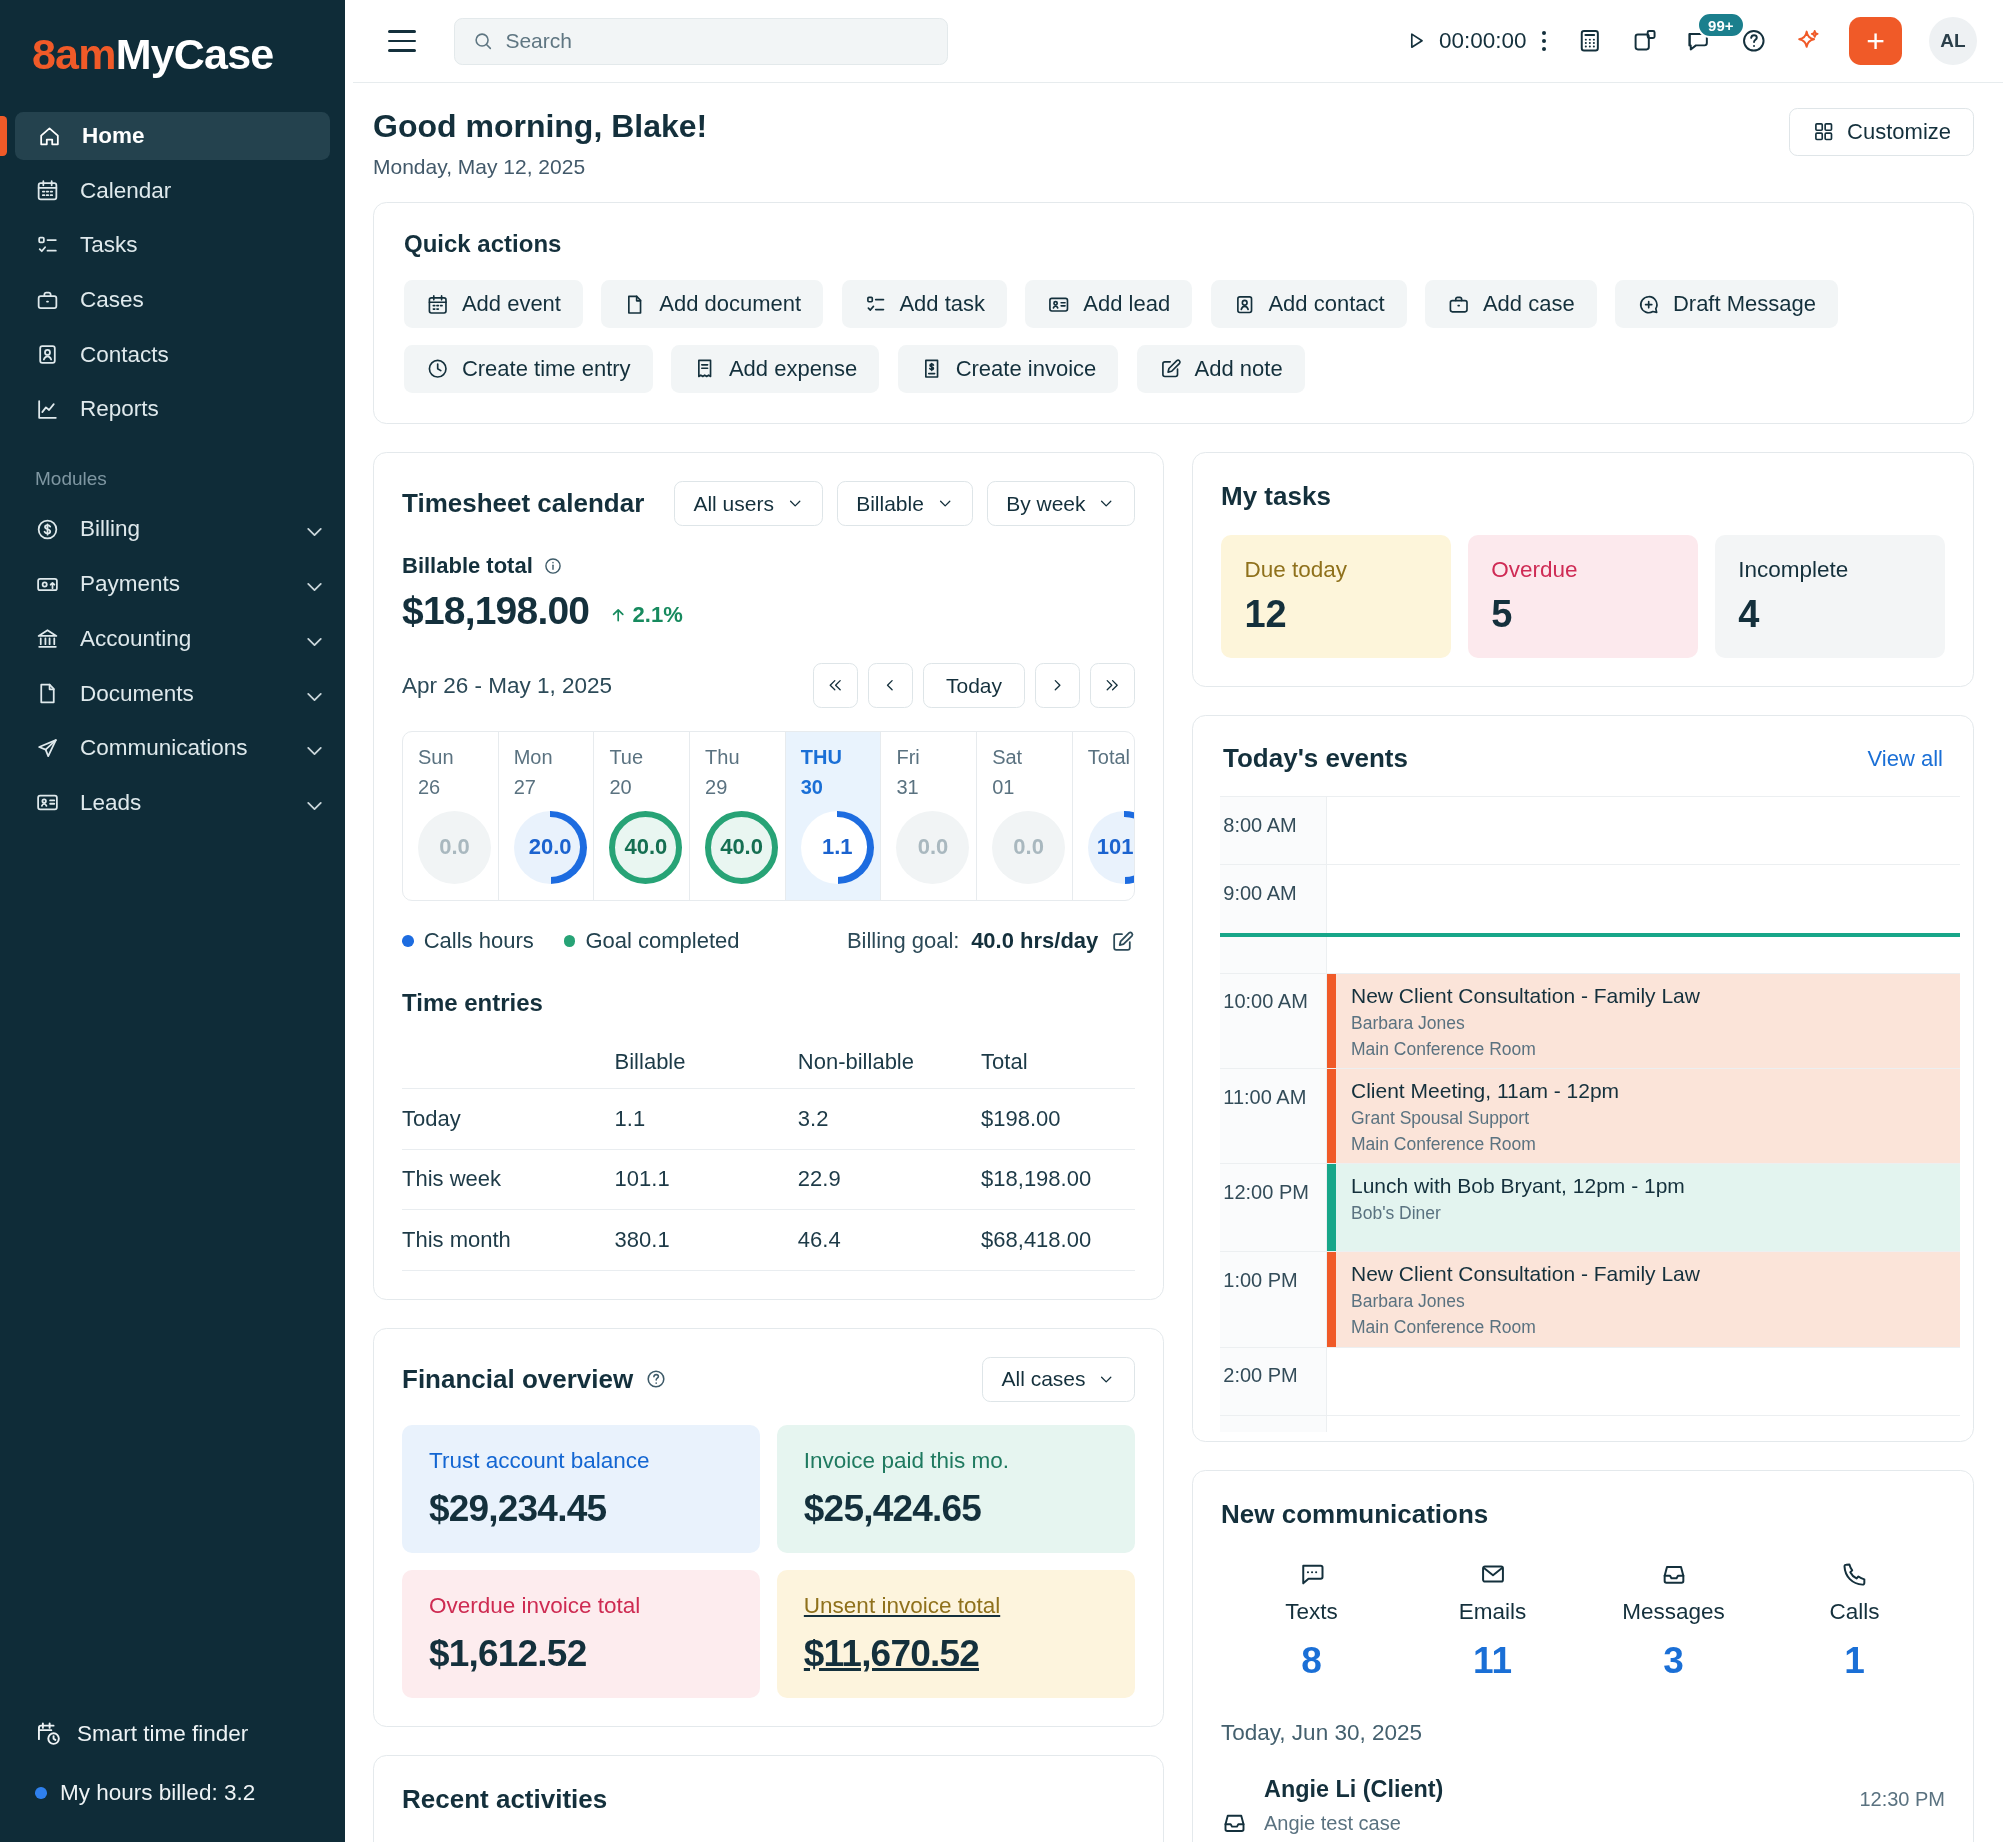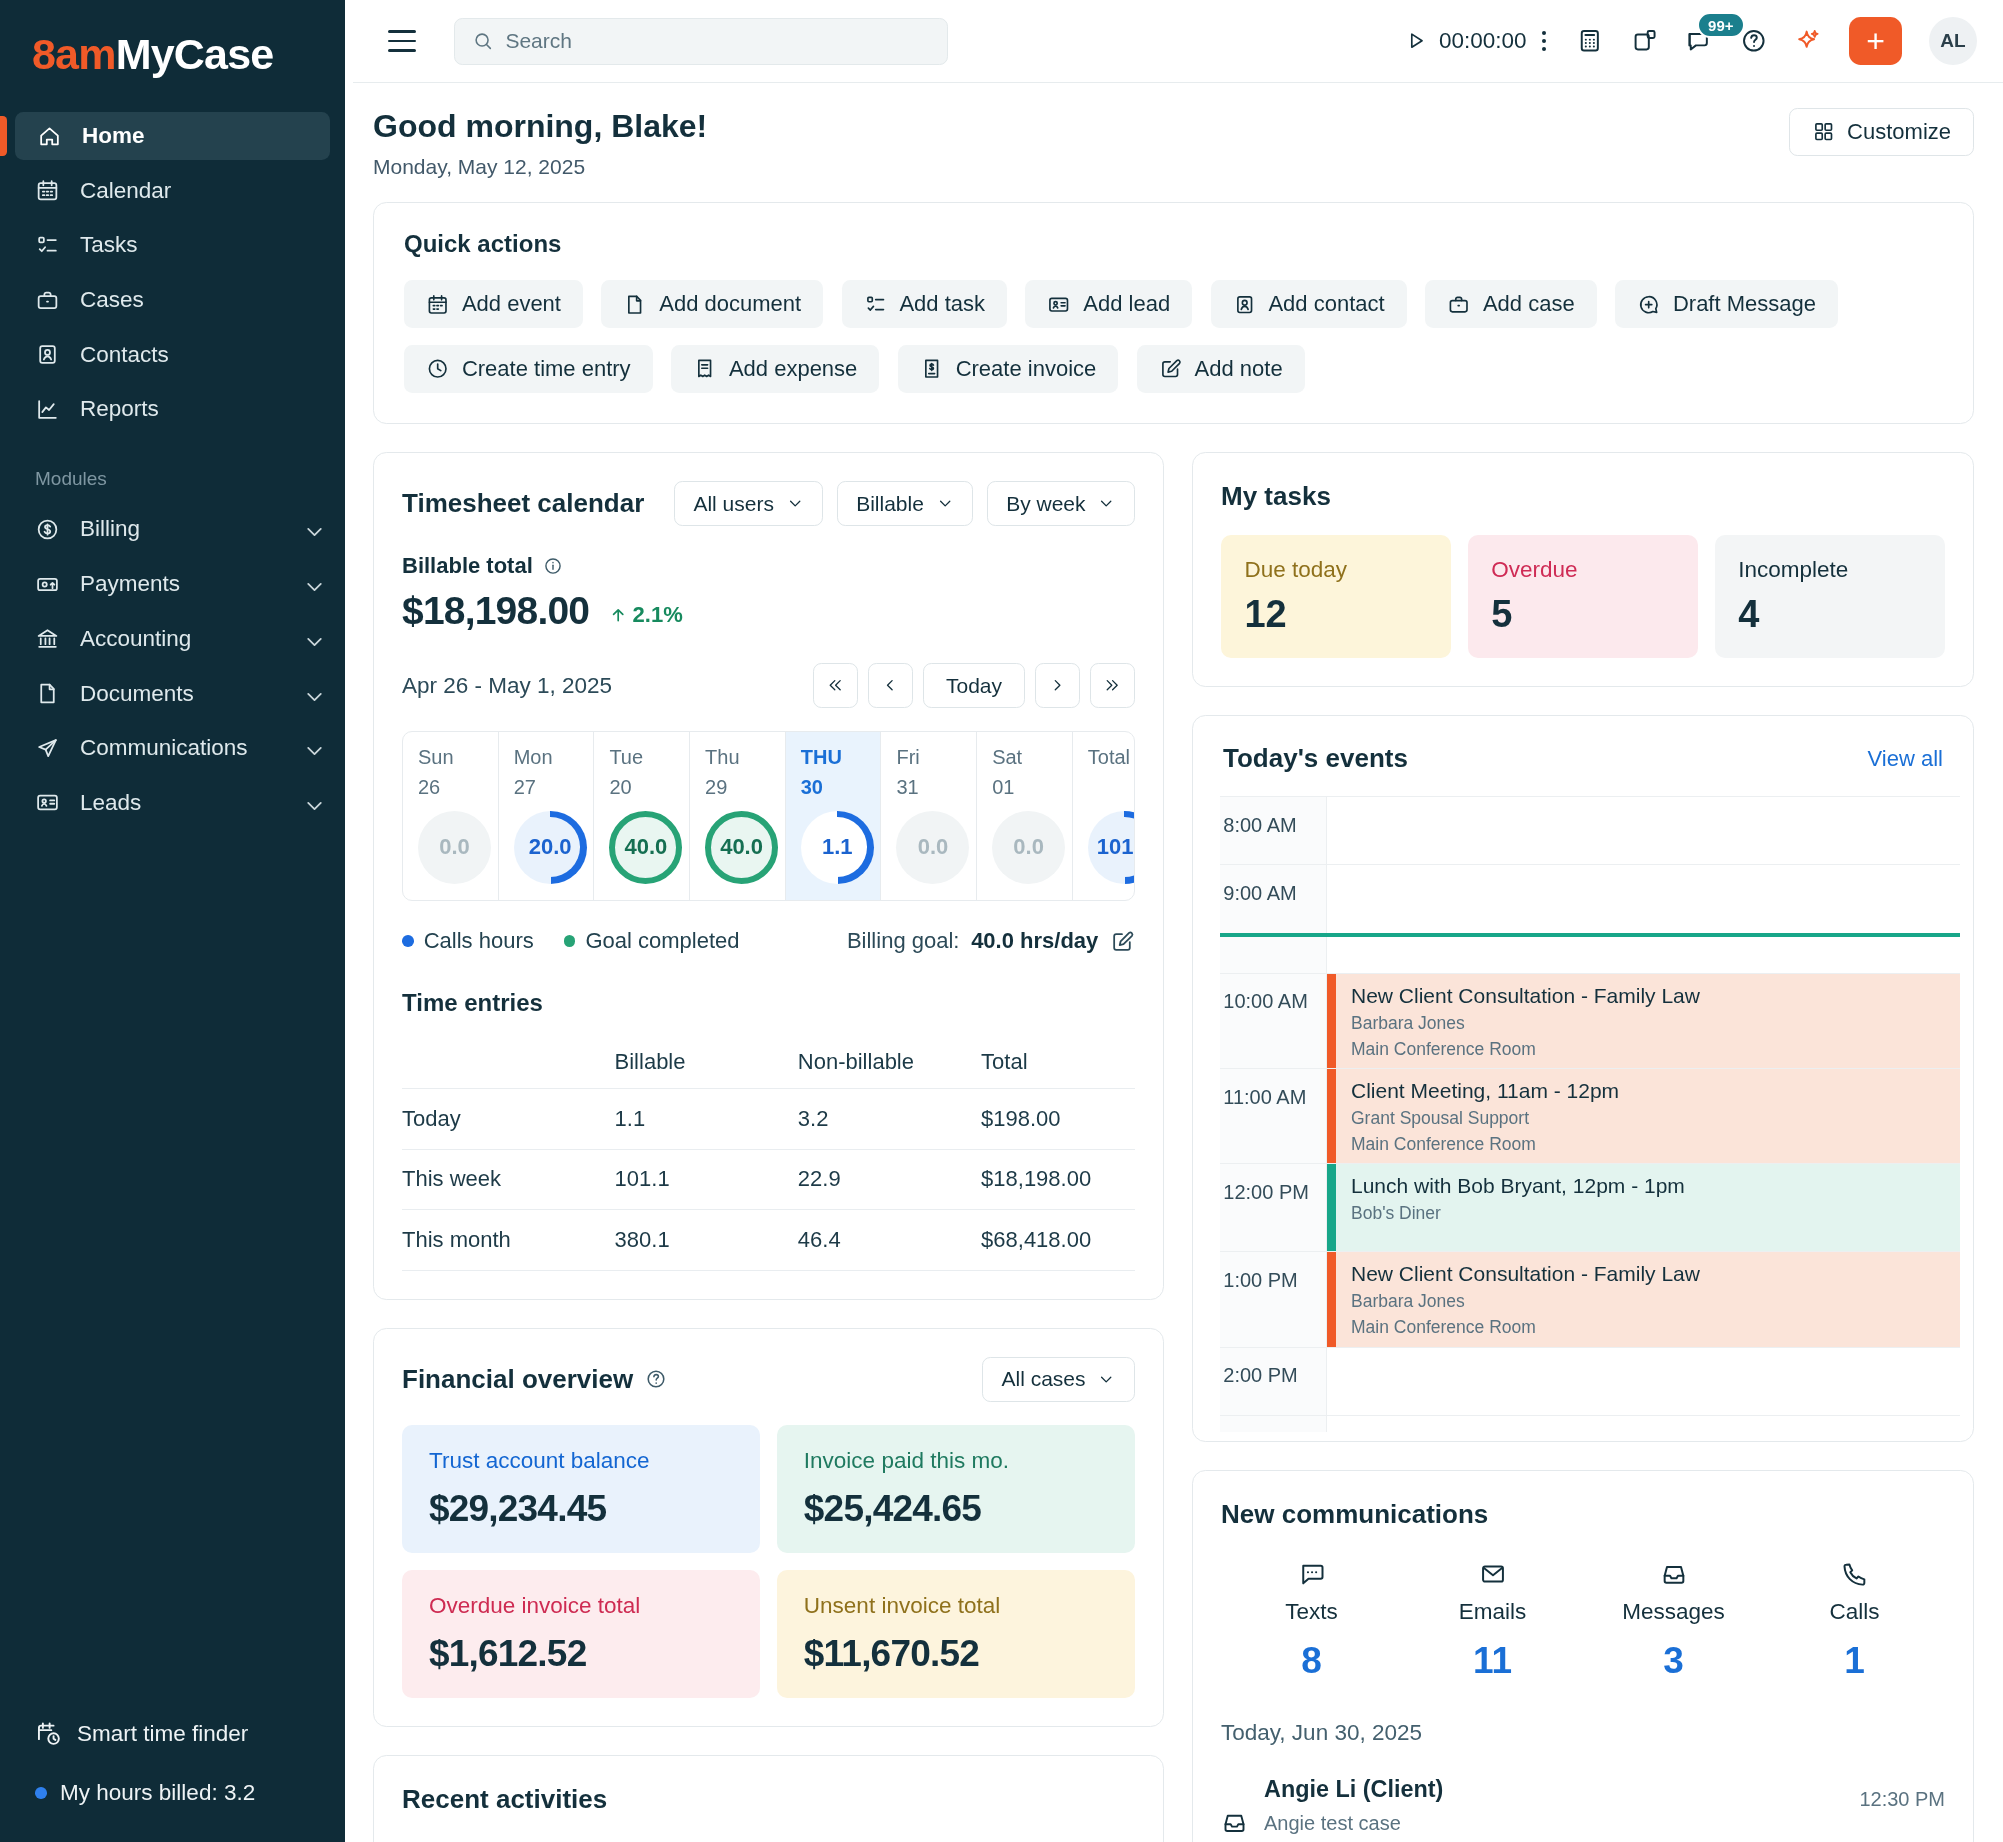--- a/index.html
+++ b/index.html
@@ -123,21 +123,21 @@
   .fin-title{font-size:26px;font-weight:700;display:flex;align-items:center;gap:11.7px;}
   .fin-title svg{width:22px;height:22px;color:#3d5a68;}
   .fin-head .select-btn{margin-left:auto;}
   .fin-grid{margin-top:23.4px;display:grid;grid-template-columns:1fr 1fr;gap:16.7px;}
   .fin-cell{border-radius:10px;padding:23.4px 27px;cursor:pointer;}
   .fin-label{font-size:22.5px;font-weight:500;}
   .fin-value{margin-top:13.4px;font-size:37px;font-weight:800;color:var(--navy);letter-spacing:-0.8px;}
   .bg-blue{background:#e9f2fc;} .bg-blue .fin-label{color:#1366d2;}
   .bg-green{background:#e6f5f0;} .bg-green .fin-label{color:#1f7a60;}
   .bg-pink{background:#fdecee;} .bg-pink .fin-label{color:#ce2b52;}
-  .bg-yellow{background:#fdf4dd;} .bg-yellow .fin-label{color:#8f711c;}
+  .bg-yellow{background:#fdf4dd;text-decoration:underline;} .bg-yellow .fin-label{color:#8f711c;}
 
   
   .recent-card{min-height:351px;}
   .rec-title{font-size:26px;font-weight:700;}
   .tabs{margin-top:27px;display:flex;gap:40px;border-bottom:1.7px solid var(--line);}
   .tab{position:relative;padding-bottom:16.7px;font-size:22.5px;color:var(--gray);display:flex;align-items:center;gap:11.7px;cursor:pointer;}
   .tab.active{color:var(--navy);font-weight:700;}
   .tab.active::after{content:"";position:absolute;left:0;right:0;bottom:-1.7px;height:4.2px;background:var(--navy);border-radius:2.5px;}
 
   

